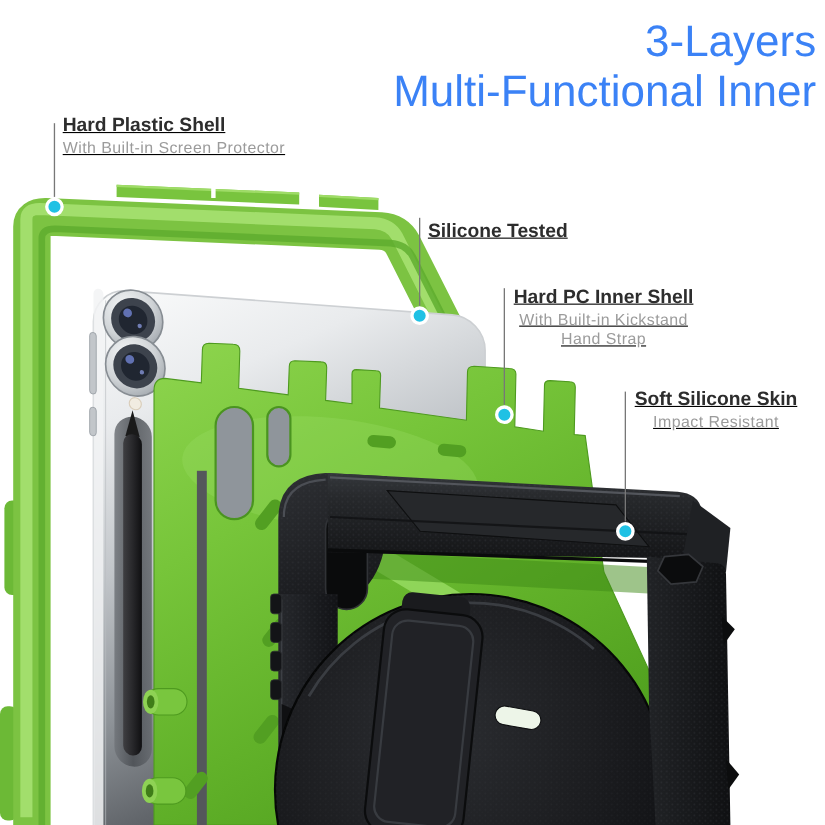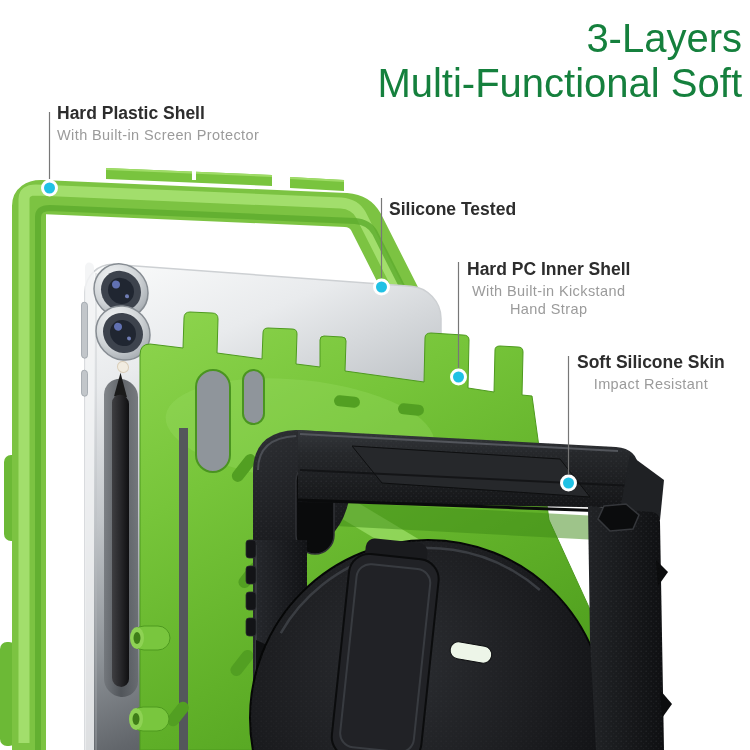--- a/index.html
+++ b/index.html
@@ -1,23 +1,23 @@
 <!DOCTYPE html>
 <html><head>
 <meta charset="utf-8">
 <style>
   html,body{margin:0;padding:0;background:#fff;}
   body{width:750px;height:750px;position:relative;overflow:hidden;
        font-family:"Liberation Sans", sans-serif;}
   .stage{position:absolute;inset:0;}
   svg.art{position:absolute;left:0;top:0;}
   .title{position:absolute;top:16px;right:8px;text-align:right;
-         font-size:40px;font-weight:300;color:#15803d;line-height:1.12;
+         font-size:40px;font-weight:300;color:#3b82f6;line-height:1.12;
          letter-spacing:0px;white-space:nowrap;}
-  .callout{position:absolute;white-space:nowrap;}
+  .callout{position:absolute;white-space:nowrap;text-decoration:underline;}
   .callout .lab{font-size:17.5px;font-weight:bold;color:#2d2d2d;line-height:1.15;}
   .callout .sub{font-size:14.5px;color:#9b9b9b;letter-spacing:.4px;line-height:1.3;margin-top:3px;text-align:center;}
   .callout .sub div{line-height:1.25;}
   #co1{left:57px;top:103px;}
   #co2{left:389px;top:199px;}
   #co3{left:467px;top:259px;}
   #co4{left:577px;top:352px;}
 </style>
 </head>
 <body>
@@ -219,21 +219,21 @@
     <circle cx="381.5" cy="287" r="7" fill="#20c1e4" stroke="#ffffff" stroke-width="3"></circle>
     <line x1="458.5" y1="262" x2="458.5" y2="368" stroke="#777777" stroke-width="1.2"></line>
     <circle cx="458.5" cy="377" r="7" fill="#20c1e4" stroke="#ffffff" stroke-width="3"></circle>
     <line x1="568.5" y1="356" x2="568.5" y2="474" stroke="#777777" stroke-width="1.2"></line>
     <circle cx="568.5" cy="483" r="7" fill="#20c1e4" stroke="#ffffff" stroke-width="3"></circle>
   </g>
 </svg>
 
   <div class="title">
     <div>3-Layers</div>
-    <div>Multi-Functional Soft</div>
+    <div>Multi-Functional Inner</div>
   </div>
 
   <div id="co1" class="callout">
     <div class="lab">Hard Plastic Shell</div>
     <div class="sub">
         <div>With Built-in Screen Protector</div>
       </div>
   </div>
 
   <div id="co2" class="callout">

